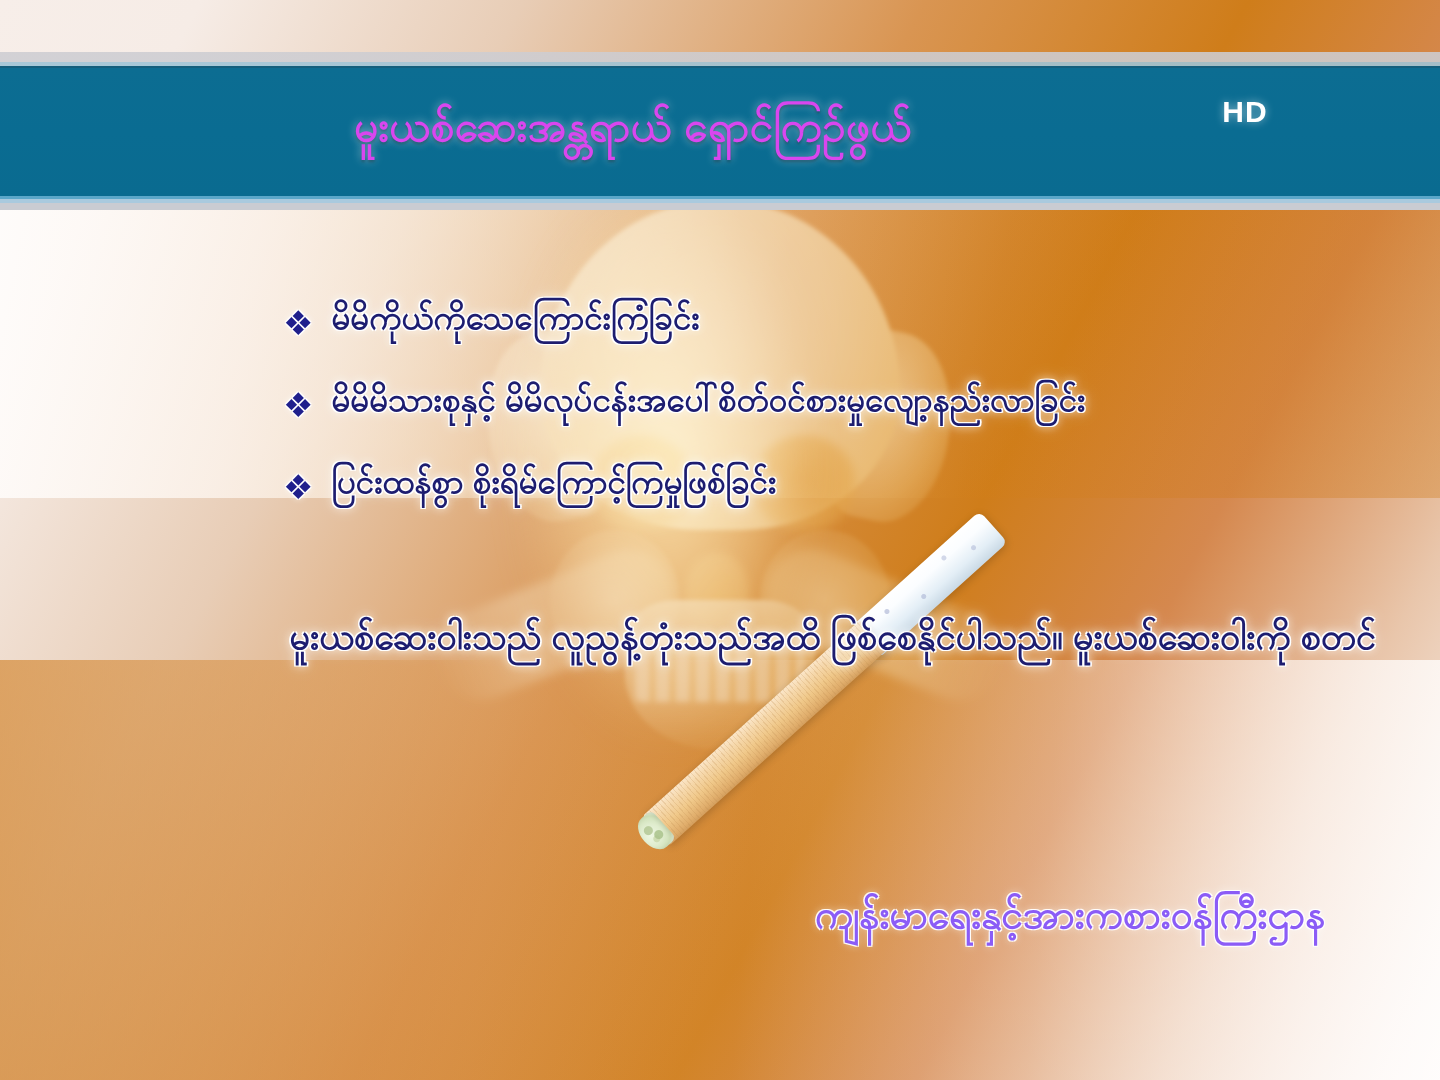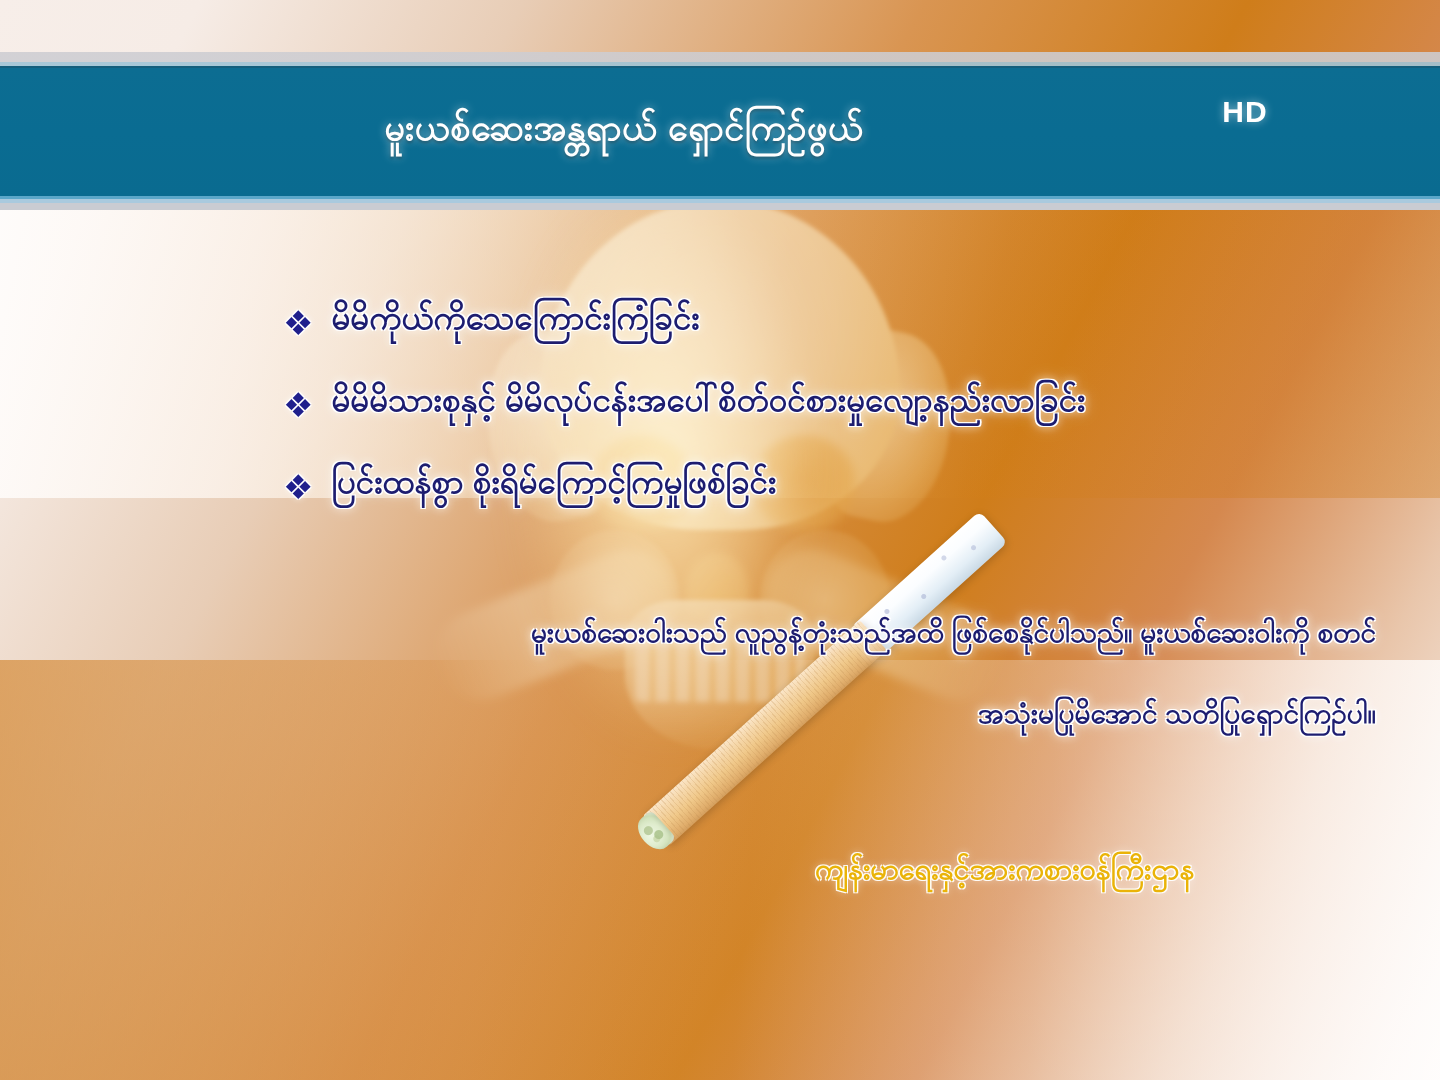--- a/index.html
+++ b/index.html
@@ -173,27 +173,27 @@
   .header-underline {
     position: absolute;
     left: 0; top: 196px; width: 1440px; height: 14px;
     background: linear-gradient(180deg,
       #5ba7c9 0px, #5ba7c9 3px,
       #a9cade 3px, #a9cade 7px,
       #c9ccd2 7px, #c9ccd2 14px);
   }
   .header-title {
     position: absolute;
-    left: 4px; top: 66px;
+    left: 13px; top: 66px;
     width: 1240px; height: 130px;
     display: flex;
     align-items: center;
     justify-content: center;
-    color: #ffffff;
-    font-size: 36px;
+    color: #d946ef;
+    font-size: 42px;
     font-weight: 700;
     letter-spacing: 0.5px;
     text-shadow: 0 0 10px rgba(255,255,255,0.55), 0 2px 3px rgba(0,0,0,0.35);
     white-space: nowrap;
   }
 
   
   .logo {
     position: absolute;
     left: 1150px; top: 76px;
@@ -314,27 +314,27 @@
     white-space: nowrap;
     text-align: right;
   }
   .bullet-text { font-size: 33px; line-height: 1.1; }
 
   .paragraph {
     position: absolute;
     left: 196px; top: 618px;
     width: 1180px;
   }
-  .para-line { font-size: 28px; line-height: 1.05; margin-bottom: 52px; }
+  .para-line { font-size: 36px; line-height: 1.05; margin-bottom: 52px; }
 
   .attribution {
     position: absolute;
-    left: 815px; top: 850px;
-    font-size: 29px;
-    color: #eab308;
+    left: 815px; top: 890px;
+    font-size: 39px;
+    color: #8b5cf6;
     text-shadow:
       -1.2px -1.2px 0 rgba(255,255,255,0.9), 1.2px -1.2px 0 rgba(255,255,255,0.9),
       -1.2px 1.2px 0 rgba(255,255,255,0.9), 1.2px 1.2px 0 rgba(255,255,255,0.9),
       0 0 8px rgba(255,255,255,0.7);
   }
 </style>
 </head>
 <body>
 
 <div id="screen">
@@ -384,18 +384,17 @@
       <span class="bullet-text">မိမိမိသားစုနှင့် မိမိလုပ်ငန်းအပေါ်စိတ်ဝင်စားမှုလျော့နည်းလာခြင်း</span>
     </div>
     <div class="bullet-row">
       <span class="bullet-mark">❖</span>
       <span class="bullet-text">ပြင်းထန်စွာ စိုးရိမ်ကြောင့်ကြမှုဖြစ်ခြင်း</span>
     </div>
   </div>
 
   <div class="paragraph">
     <div class="para-line">မူးယစ်ဆေးဝါးသည် လူညွန့်တုံးသည်အထိ ဖြစ်စေနိုင်ပါသည်။ မူးယစ်ဆေးဝါးကို စတင်</div>
-    <div class="para-line">အသုံးမပြုမိအောင် သတိပြုရှောင်ကြဉ်ပါ။</div>
   </div>
 
   <div class="attribution">ကျန်းမာရေးနှင့်အားကစားဝန်ကြီးဌာန</div>
 
 </div>
 
 </body></html>

